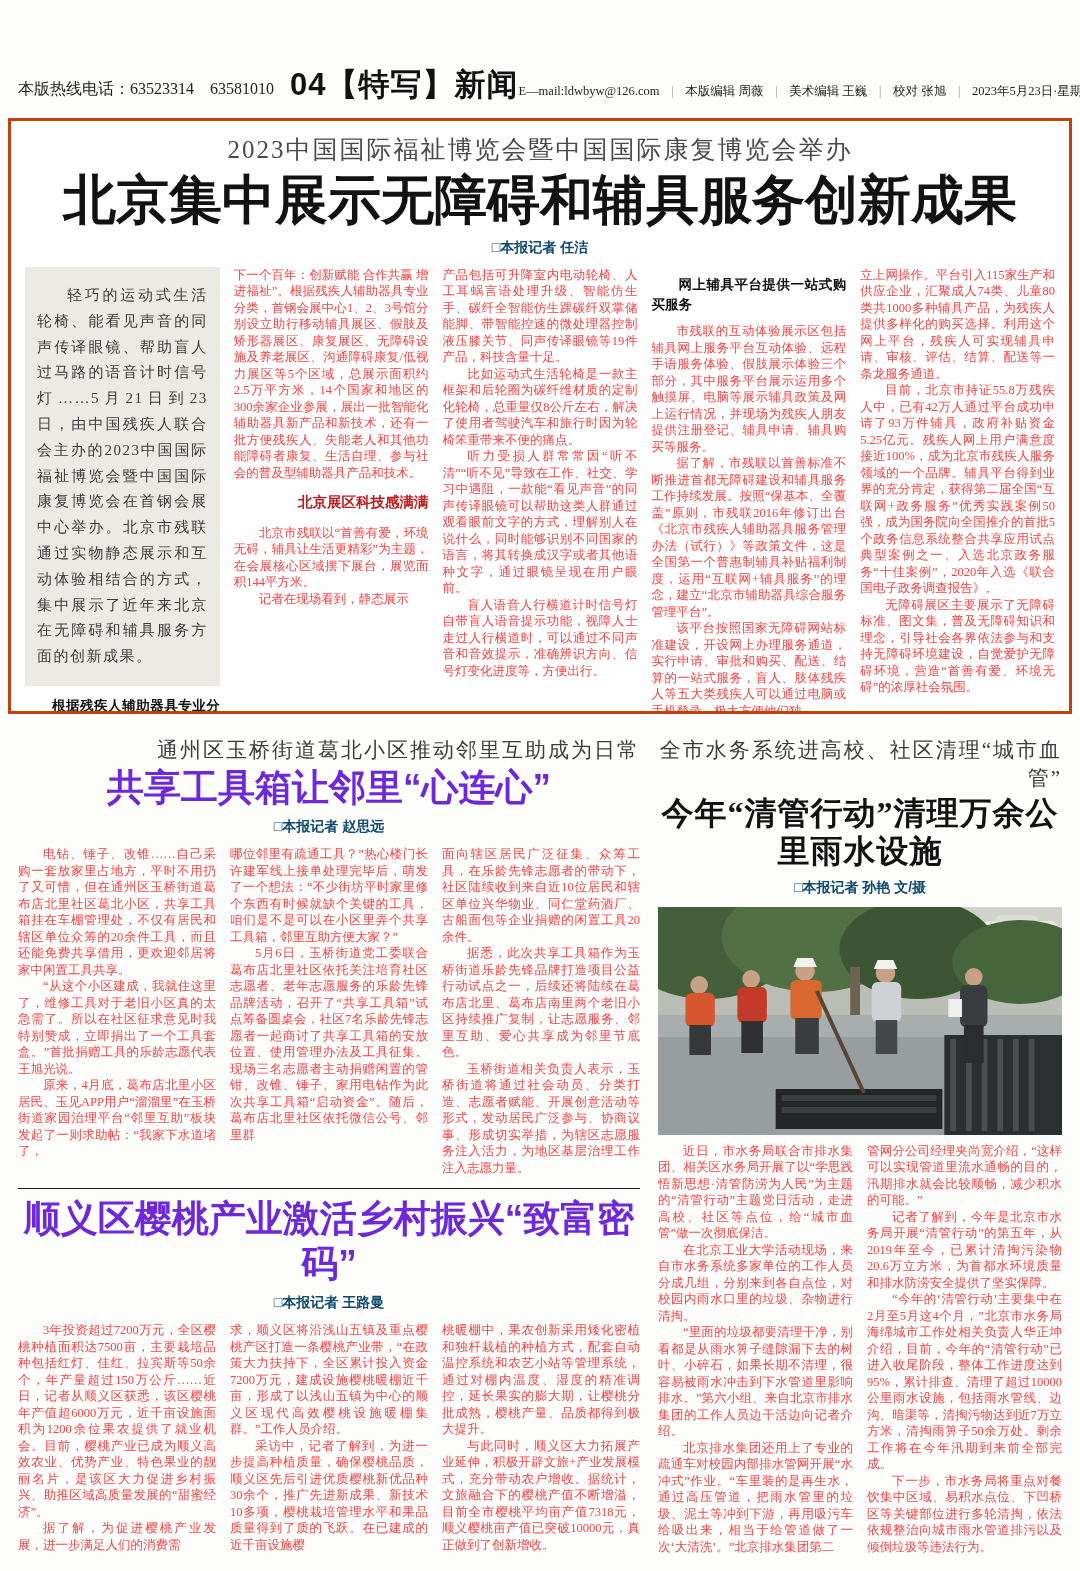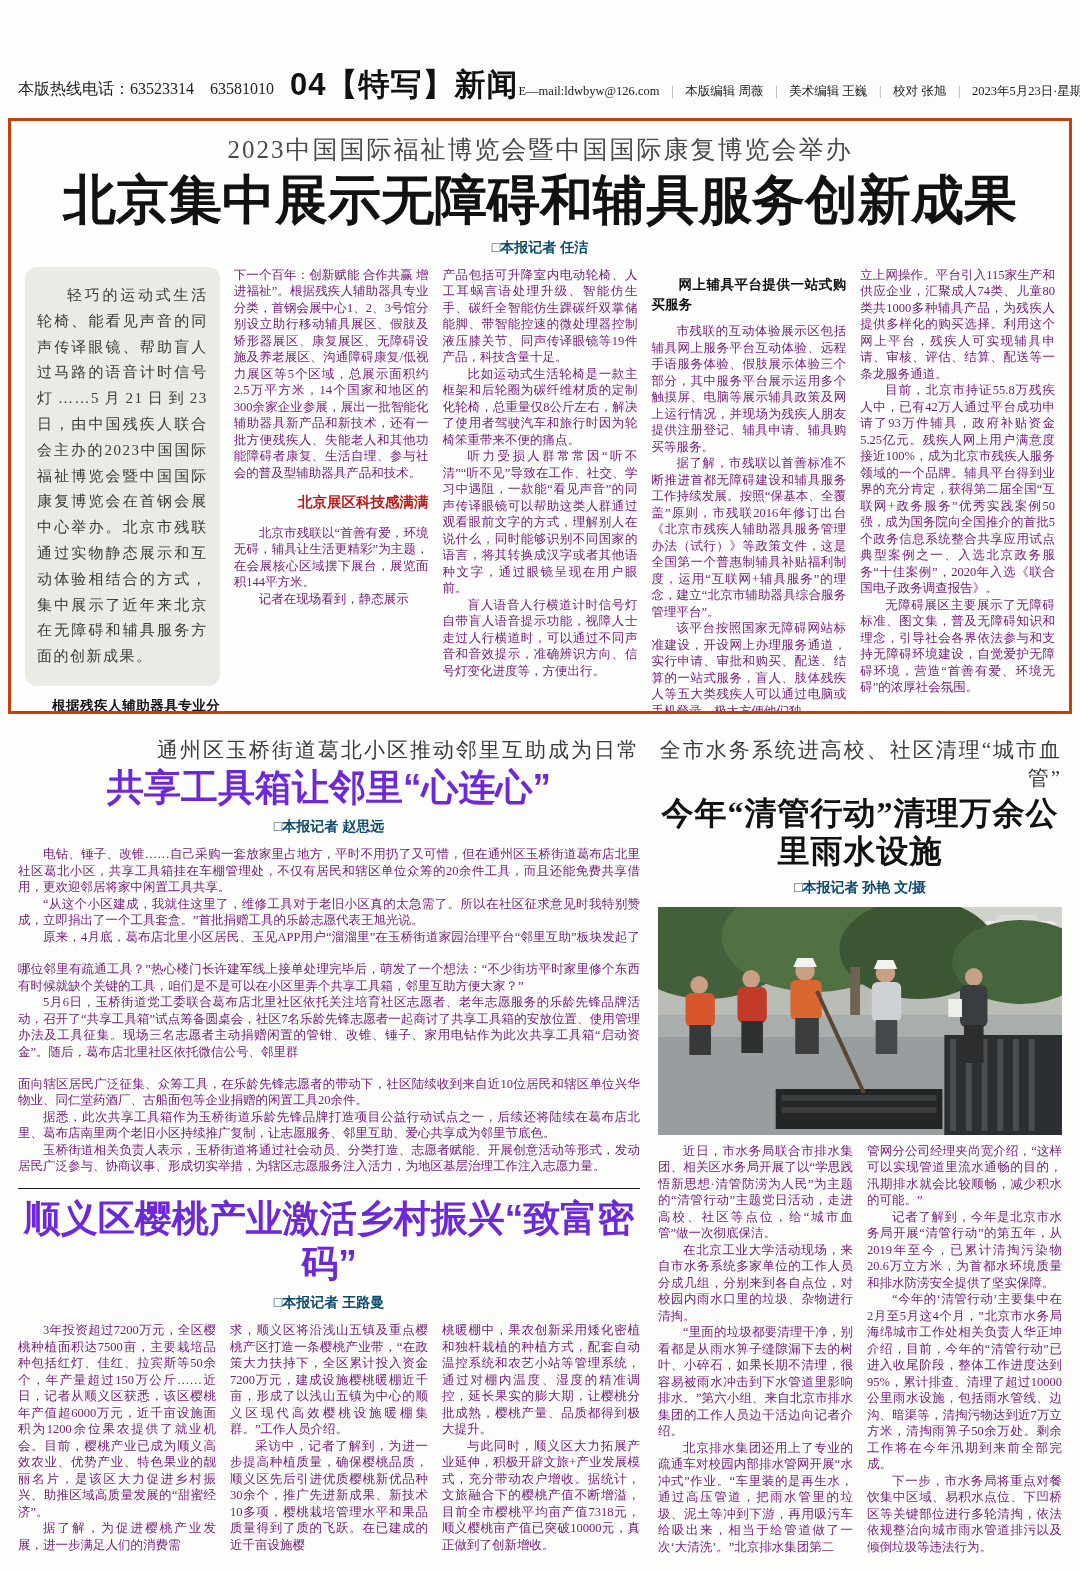--- a/index.html
+++ b/index.html
@@ -39,28 +39,27 @@
     font-family:"Liberation Sans","DejaVu Sans",sans-serif;
     font-size:53px; font-weight:900; color:#121212; letter-spacing:0px; line-height:1.15;
   }
   .byline {
     text-align:center; font-family:"Liberation Sans","DejaVu Sans",sans-serif;
     font-weight:bold; font-size:14px; color:#0c4a6e; margin:8px 0 10px 0;
   }
   
   .cols { display:flex; gap:14px; }
   .cols .col { flex:1 1 0; overflow:hidden; }
-  .blk { margin:0; font-size:12.5px; line-height:1.32; text-align:justify; color:#701a75; }
+  .blk { margin:0; font-size:12.5px; line-height:1.32; text-align:justify; color:#ef4444; }
   .blk.para { text-indent:2em; }
   .blk.cont { text-indent:0; }
   .blk.lead {
     background:#ebeae5; padding:16px 12px; margin-bottom:10px;
     font-size:15px; line-height:1.72; letter-spacing:1.5px; color:#3a3a3a;
     text-indent:2em;
-    border-radius:12px;
   }
   .blk.subhead {
     font-family:"Liberation Sans","DejaVu Sans",sans-serif;
     font-weight:bold; font-size:13.5px; color:#111;
     text-indent:2em; line-height:1.5; margin:8px 0;
   }
   .blk.subhead-c {
     font-family:"Liberation Sans","DejaVu Sans",sans-serif;
     font-weight:bold; font-size:14.5px; color:#b91c1c;
     text-align:right; margin:12px 0; text-indent:0;
@@ -74,21 +73,21 @@
   .headline2 {
     margin:2px 0 4px 0; text-align:center;
     font-family:"Liberation Sans","DejaVu Sans",sans-serif;
     font-size:37px; font-weight:900; color:#6d28d9; line-height:1.2;
   }
   .headline3 {
     margin:2px 0 4px 0; text-align:center;
     font-family:"Liberation Serif","DejaVu Serif",serif;
     font-size:32px; font-weight:bold; color:#121212; line-height:1.2; letter-spacing:1px;
   }
-  .cols-a2 { height:330px; margin-top:6px;flex-direction:column; }
+  .cols-a2 { height:330px; margin-top:6px; }
   .divider { border:none; border-top:1px solid #1c1c1c; margin:12px 0 8px 0; }
   .cols-a4 { height:250px; margin-top:6px; }
   .photo { display:block; width:100%; height:228px; margin:4px 0 8px 0; background:#b9bdb6; }
   .cols-a3 { height:452px; }
 </style>
 </head>
 <body>
 
 <div class="page">
 

